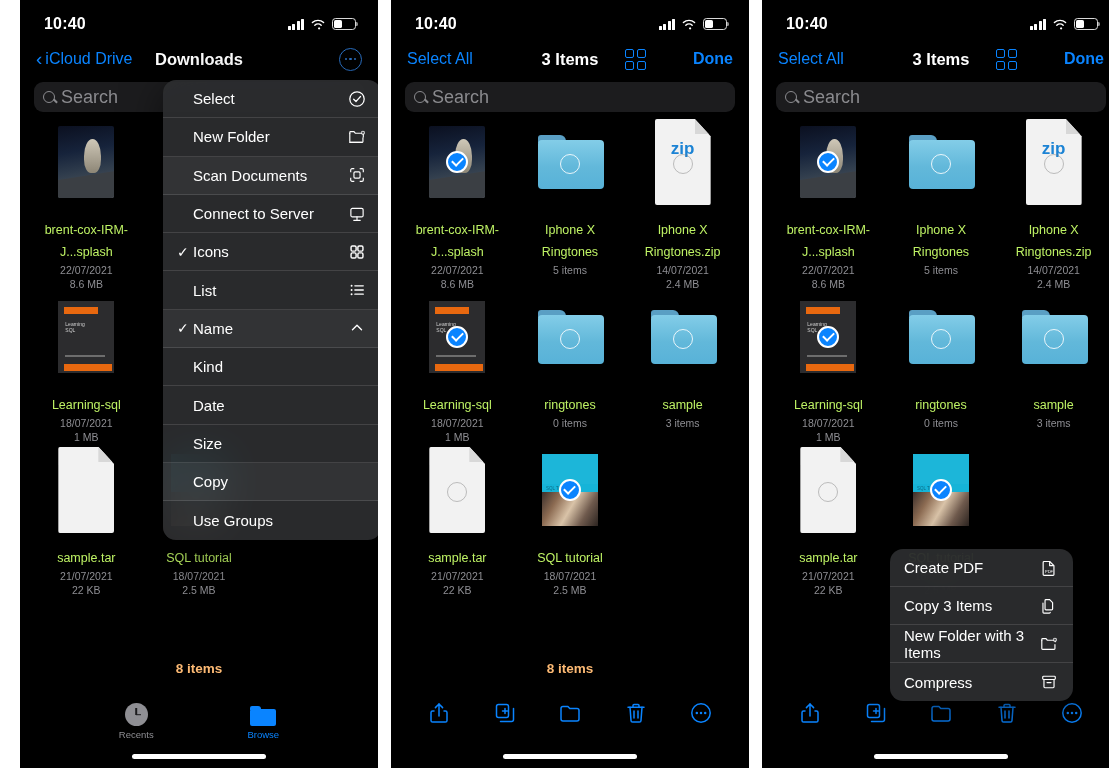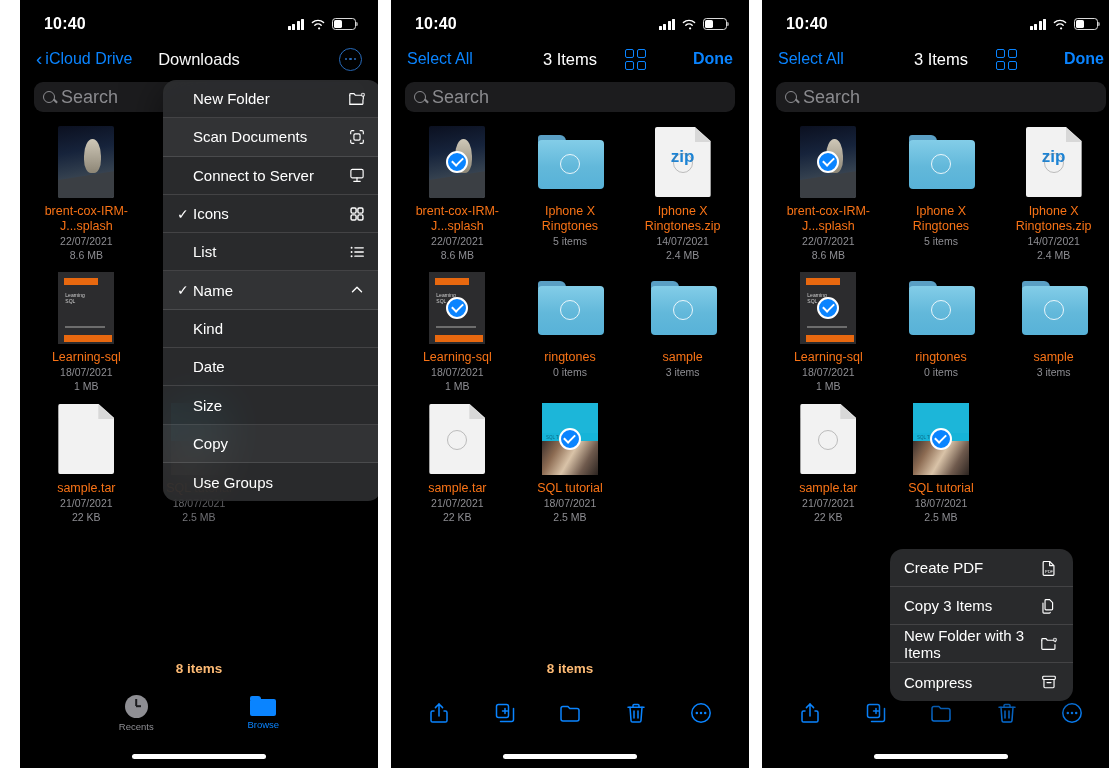--- a/index.html
+++ b/index.html
@@ -59,21 +59,21 @@
     height: 34px; display: flex; align-items: center;
     padding: 0 16px; position: relative;
   }
   .nav-back {
     display: flex; align-items: center; gap: 3px;
     color: #0a84ff; font-size: 16px;
   }
   .nav-back .chev { font-size: 19px; line-height: 1; margin-top: -2px; font-weight: 300;}
   .nav-title {
     position: absolute; left: 0; right: 0; text-align: center;
-    color: #fff; font-size: 16.5px; font-weight: 400; pointer-events: none;
+    color: #fff; font-size: 16.5px; font-weight: 700; pointer-events: none;
   }
   .nav-left-text { color:#0a84ff; font-size: 16px; }
   .nav-right { margin-left: auto; display: flex; align-items: center; gap: 16px; }
   .more-circle {
     width: 23px; height: 23px; border-radius: 50%;
     border: 1.4px solid #2b6fc0; display:flex; align-items:center;
     justify-content:center; gap: 2px;
   }
   .more-circle s { width: 2.6px; height: 2.6px; border-radius:50%; background:#2b6fc0; display:block;}
   .grid-icon { display: grid; grid-template-columns: 9px 9px; grid-template-rows: 9px 9px; gap: 3px; }
@@ -134,21 +134,21 @@
     position:absolute; left:0; top:5px; width:66px; height:49px;
     background: linear-gradient(180deg,#83cde8 0%, #62b8da 55%, #58b2d8 100%);
     border-radius: 4px;
   }
   .folder-ring {
     position:absolute; left:50%; top:50%; transform:translate(-50%,-40%);
     width:20px; height:20px; border-radius:50%; border:1.8px solid rgba(255,255,255,.85);
   }
 
   .thumb-doc {
-    width: 56px; height: 70px; background: #f2f2f2; position: relative;
+    width: 56px; height: 86px; background: #f2f2f2; position: relative;
     border-radius: 2px;
     clip-path: polygon(0 0, 72% 0, 100% 20%, 100% 100%, 0 100%);
   }
   .thumb-doc .fold {
     position:absolute; right:0; top:0; width: 16px; height: 15px;
     background: #d8d8d8; clip-path: polygon(0 0, 100% 100%, 0 100%);
   }
   .thumb-doc .zip {
     position:absolute; left:0; right:0; top:20px; text-align:center;
     color:#1c83d4; font-size:17px; font-weight:700;
@@ -172,33 +172,33 @@
     position: absolute; width: 22px; height: 22px; border-radius: 50%;
     background: #0a84ff; border: 2px solid #fff;
     display: flex; align-items: center; justify-content: center;
     left: 50%; top: 50%; transform: translate(-50%, -50%);
   }
   .check:after {
     content:""; width: 9px; height: 5px; border-left: 2.2px solid #fff;
     border-bottom: 2.2px solid #fff; transform: rotate(-45deg); margin-top:-2.5px;
   }
 
-  .fname { color:#f97316; font-size: 12.5px; margin-top: 6px; line-height: 15px; max-width: 108px; }
+  .fname { color:#bef264; font-size: 12.5px; margin-top: 21px; line-height: 22px; max-width: 108px; }
   .fmeta { color:#8e8e93; font-size: 10.5px; line-height: 14px; }
 
   
   .itemcount {
     position: absolute; left: 0; right: 0; bottom: 92px;
     text-align: center; color: #fdba74; font-size: 13.5px; font-weight: 700;
   }
   .tabbar {
     position:absolute; left:0; right:0; bottom: 28px; height: 54px;
     display:flex; align-items: center;
   }
-  .tabbar.two { justify-content: space-around; padding: 0 52px; }
+  .tabbar.two { justify-content: space-around; padding: 0 52px; align-items: flex-end; }
   .tabbar.icons { justify-content: space-between; padding: 0 36px; }
   .tab { display:flex; flex-direction:column; align-items:center; gap:3px; }
   .tab-label { font-size: 9.5px; }
   .clock-icon { width: 23px; height:23px; border-radius:50%; background:#8e8e93; position:relative; }
   .clock-icon:before { content:""; position:absolute; left:50%; top:50%; width:1.6px; height:7px; background:#1c1c1e; transform-origin: bottom; transform: translate(-50%,-100%);}
   .clock-icon:after { content:""; position:absolute; left:50%; top:50%; width:5px; height:1.6px; background:#1c1c1e; transform: translate(0,-50%);}
   .folder-tab-icon { width: 26px; height: 20px; position:relative; }
   .folder-tab-icon .t { position:absolute; left:0; top:0; width:11px; height:4px; background:#0a84ff; border-radius:2px 3px 0 0;}
   .folder-tab-icon .b { position:absolute; left:0; top:3px; width:26px; height:17px; background:#0a84ff; border-radius:2px;}
 
@@ -334,20 +334,30 @@
         <div class="fname">SQL tutorial</div>
         <div class="fmeta">18/07/2021</div>
         <div class="fmeta">2.5 MB</div>
       </div>
       <div></div>
     </div>
 
     <div class="ctxmenu menu-sort">
       <div class="mi">
         <span class="mi-check"></span>
+        <span class="mi-label">Select</span>
+        <span class="mi-icon">
+          <svg viewBox="0 0 20 20" fill="none" stroke="currentColor" stroke-width="1.4">
+              <circle cx="10" cy="10" r="8"></circle>
+              <path d="M6.3 10.2l2.6 2.6 5-5.6" stroke-linecap="round" stroke-linejoin="round"></path>
+            </svg>
+        </span>
+      </div>
+      <div class="mi">
+        <span class="mi-check"></span>
         <span class="mi-label">New Folder</span>
         <span class="mi-icon">
           <svg viewBox="0 0 20 20" fill="none" stroke="currentColor" stroke-width="1.3">
               <path d="M2 6.2V15a1 1 0 001 1h12.5" stroke-linecap="round"></path>
               <path d="M2 6.2V5a1 1 0 011-1h3.6l1.5 1.8H16a1 1 0 011 1v3.3" stroke-linecap="round"></path>
               <path d="M2 16h13.6a1 1 0 001-1v-4" stroke-linecap="round"></path>
               <circle cx="16.6" cy="5.2" r="2.2" fill="currentColor" stroke="none"></circle>
               <path d="M16.6 4.1v2.2M15.5 5.2h2.2" stroke="#2c2e30" stroke-width="0.9" stroke-linecap="round"></path>
             </svg>
         </span>

